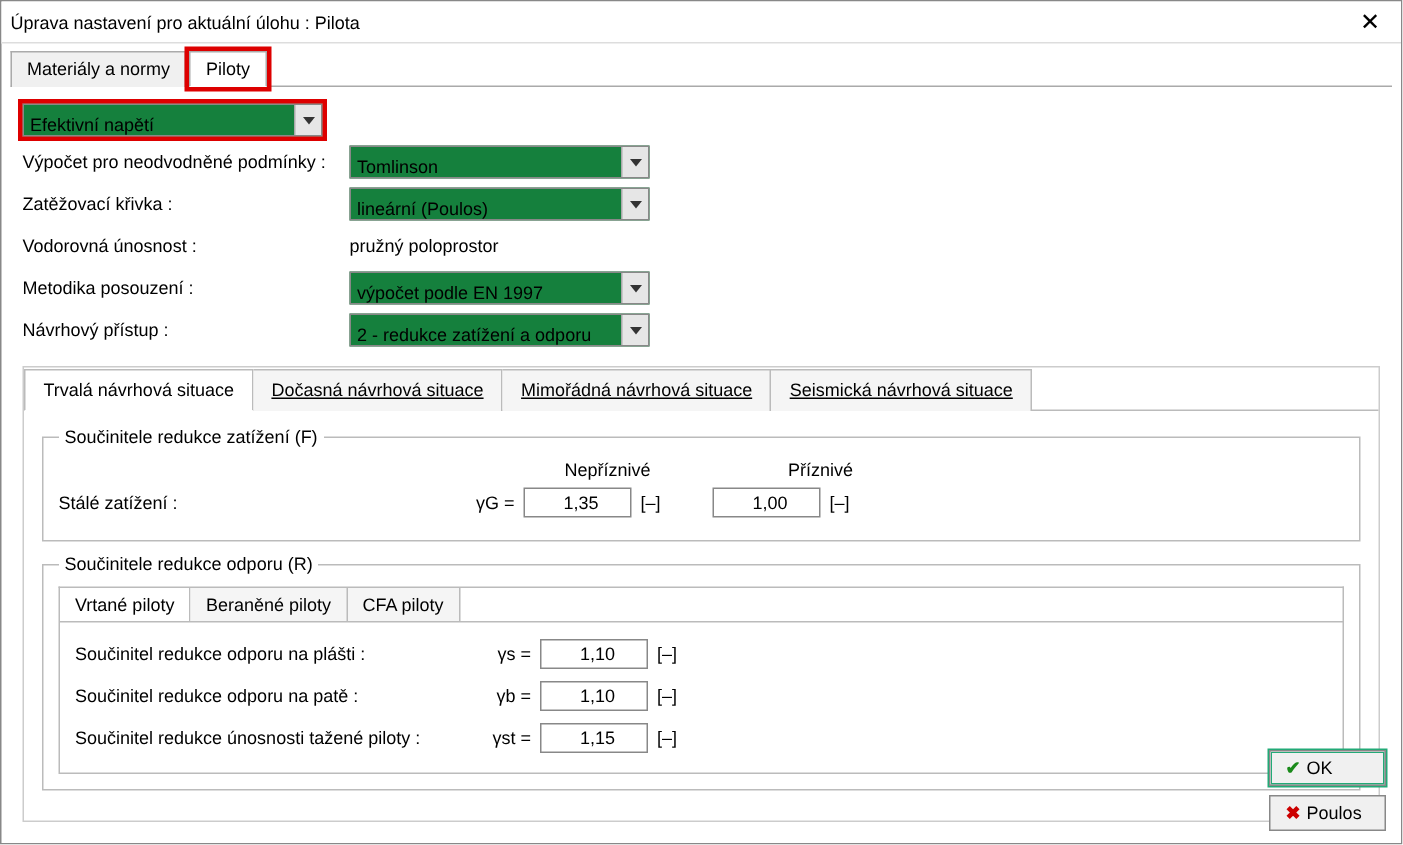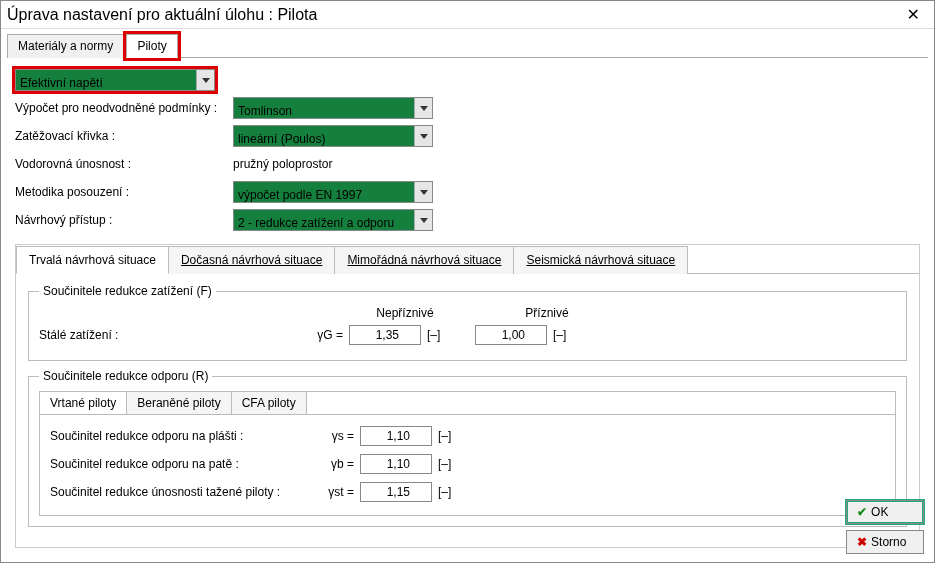--- a/index.html
+++ b/index.html
@@ -1,19 +1,19 @@
 <!DOCTYPE html>
 <html><head>
   <meta charset="utf-8">
   <style>
     * { box-sizing: border-box; margin: 0; padding: 0; font-family: 'Segoe UI', Tahoma, sans-serif; font-size: 12px; }
     body { background: #fff; }
     .window { width: 935px; height: 563px; border: 1px solid #888; position: relative; background: #fff; }
     .titlebar { height: 28px; background: #fff; border-bottom: 1px solid #ddd; display: flex; align-items: center; padding: 0 6px; }
-    .titlebar .title { flex: 1; font-size: 16px; }
+    .titlebar .title { flex: 1; font-size: 12px; }
     .titlebar .close { font-size: 16px; padding: 0 8px; cursor: pointer; }
     .tabs-main { display: flex; border-bottom: 1px solid #aaa; margin: 4px 6px 0 6px; }
     .tab-main { padding: 4px 10px; border: 1px solid #aaa; border-bottom: none; background: #f0f0f0; margin-right: 2px; cursor: pointer; position: relative; top: 1px; }
     .tab-main.active { background: #fff; border-bottom: 1px solid #fff; }
     .tab-main.highlighted { outline: 3px solid #d00; }
     .content { padding: 10px 14px; }
     .row { display: flex; align-items: center; margin-bottom: 4px; height: 24px; }
     .row-label { width: 218px; }
     .select { border: 1px solid #888; height: 22px; display: flex; align-items: flex-end; padding: 0 4px; background: #15803d; position: relative; width: 200px; }
     .select .dropdown-arrow { position: absolute; right: 0; top: 0; width: 18px; height: 100%; background: #e6e6e6; border-left: 1px solid #aaa; display: flex; align-items: center; justify-content: center; }
@@ -169,16 +169,16 @@
     </div>
   </div>
 
   <div class="buttons">
     <div class="btn ok">
       <span class="ico-check">✔</span>
       <span>OK</span>
     </div>
     <div class="btn">
       <span class="ico-x">✖</span>
-      <span>Storno</span>
+      <span>Poulos</span>
     </div>
   </div>
 </div>
 
 </body></html>

